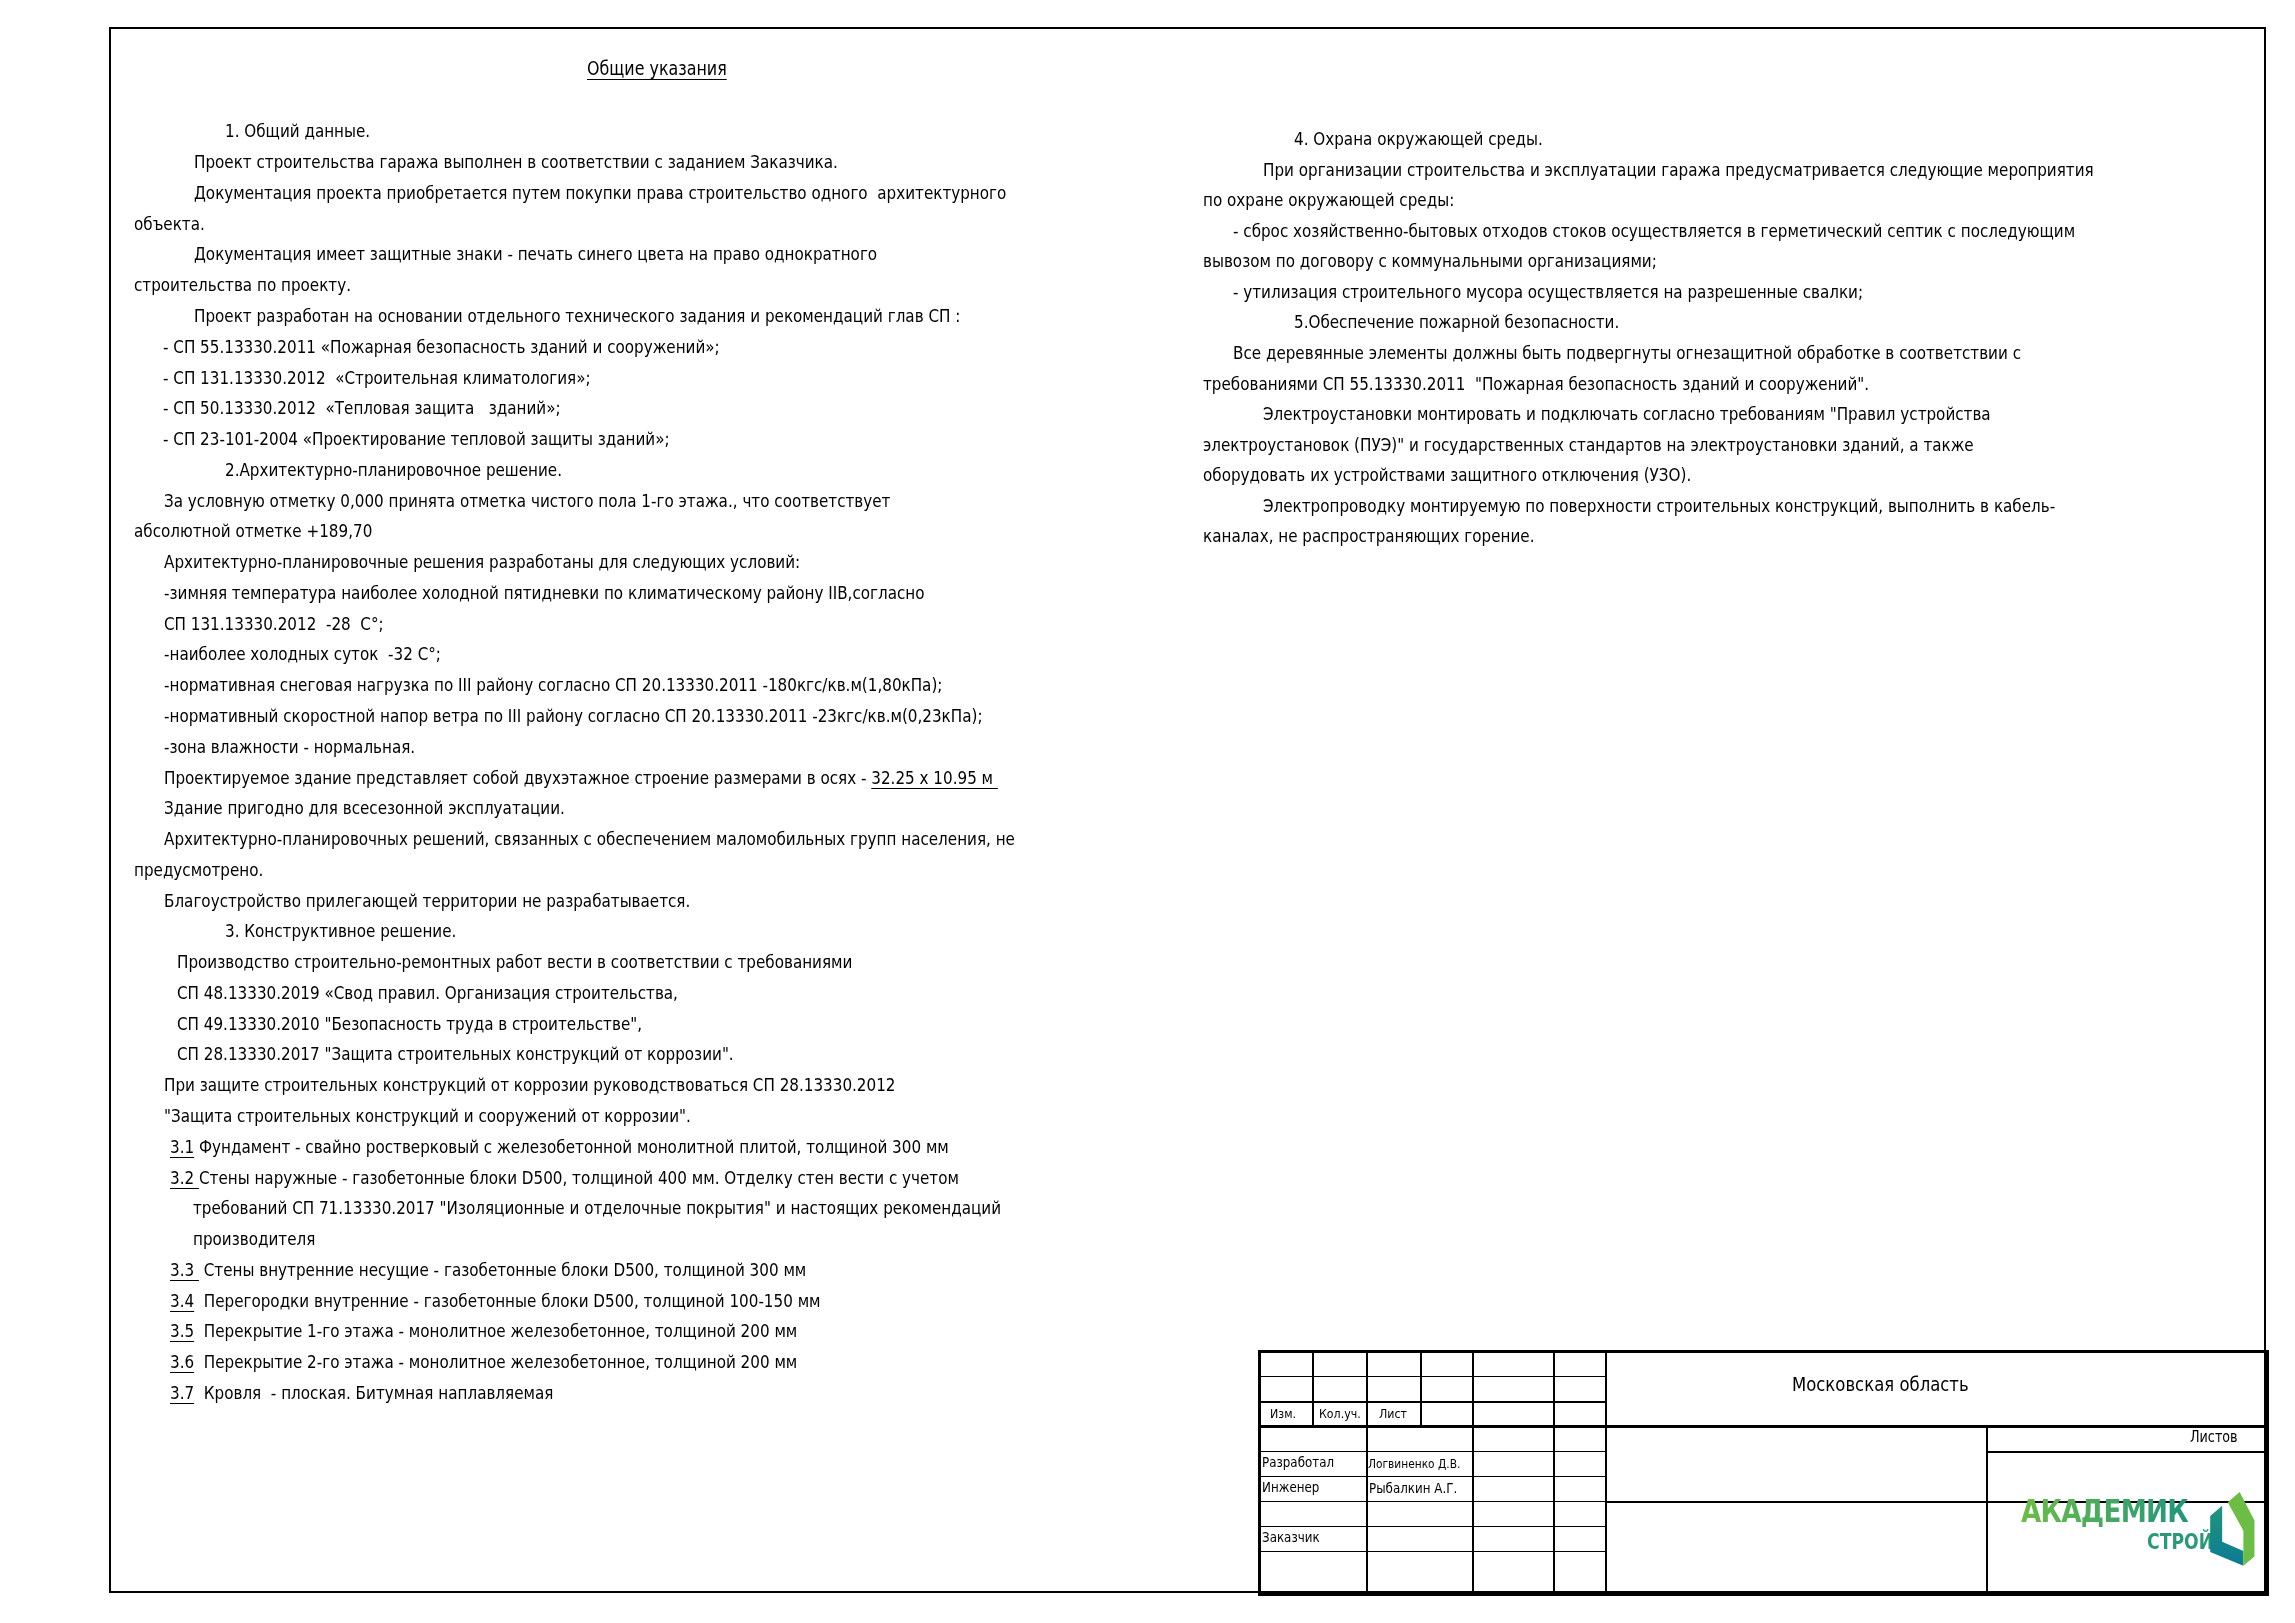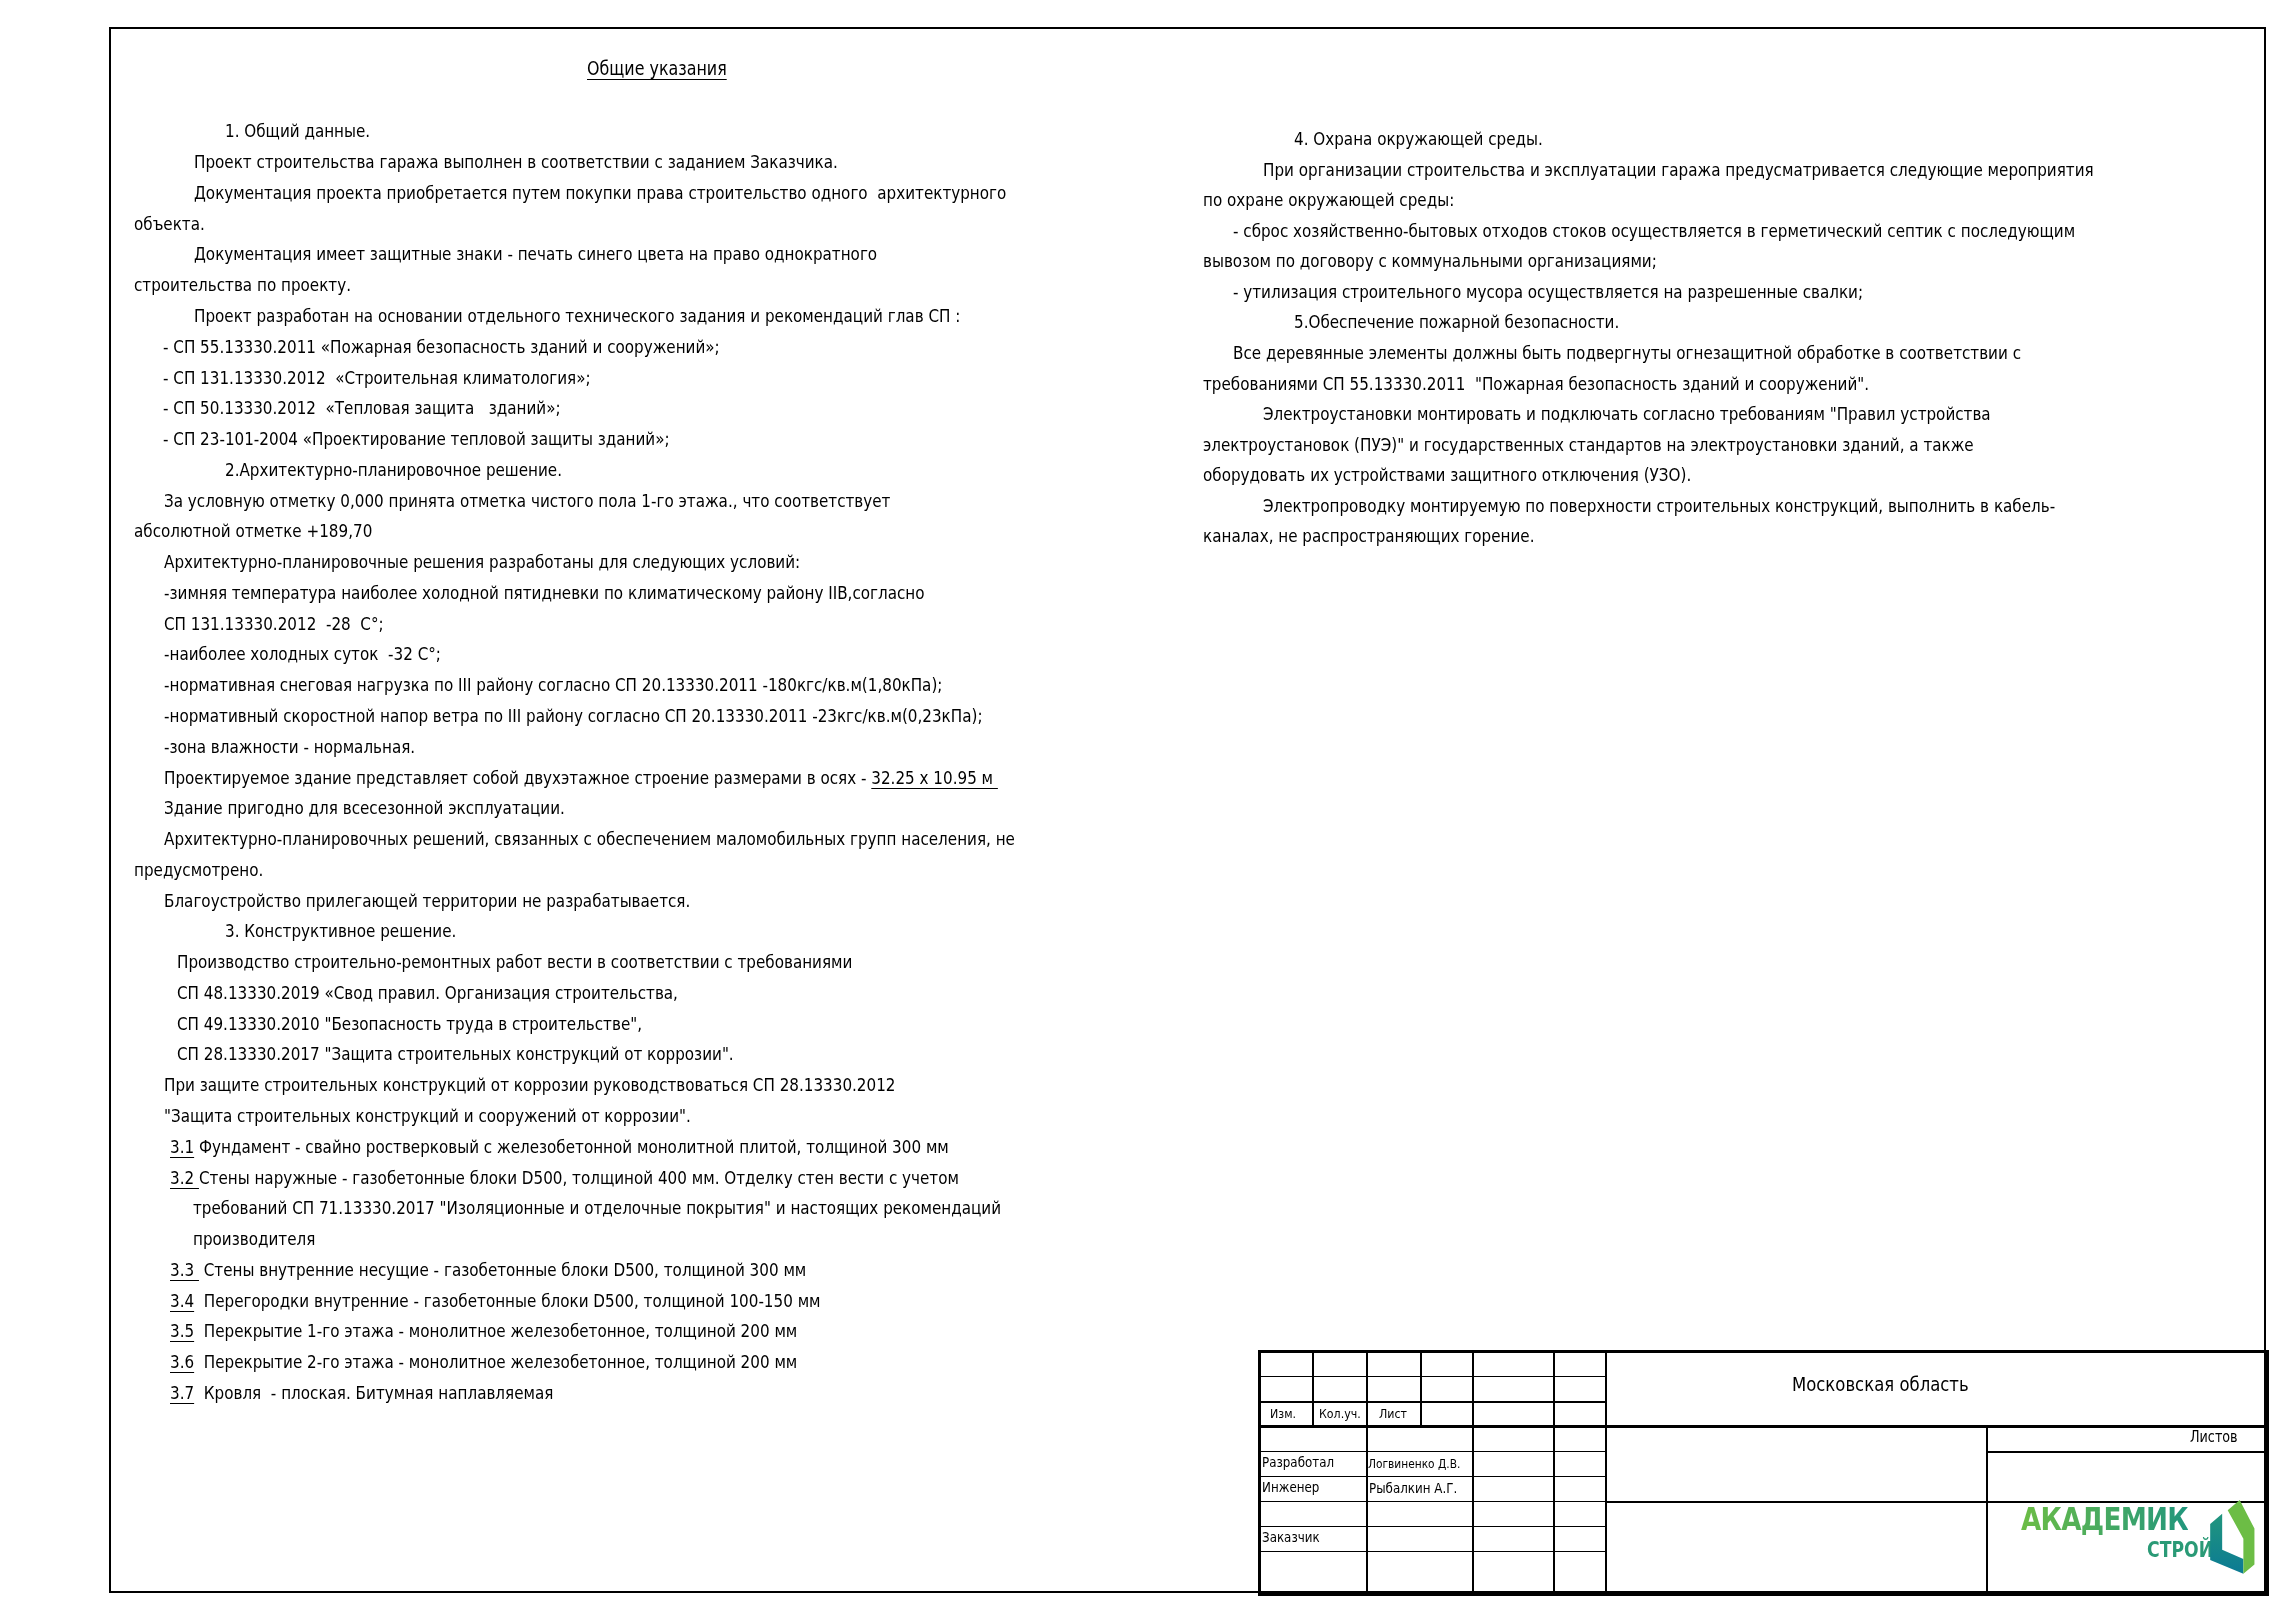--- a/index.html
+++ b/index.html
@@ -13,21 +13,21 @@
   .title { position: absolute; left: 587px; top: 56px; font-size: 19.4px; line-height: 25px;
            transform: scaleX(0.82); transform-origin: left center; white-space: pre; }
 
   
   .tb { position: absolute; left: 1258px; top: 1350px; width: 1011px; height: 246px; }
   .tb .ln { position: absolute; background: #000; }
   .tb .cell { position: absolute; font-size: 13px; line-height: 15.7px; white-space: pre;
               transform: scaleX(0.85); transform-origin: left center; }
   .region { position: absolute; font-size: 19.4px; white-space: pre;
             transform: scaleX(0.85); transform-origin: left center; }
-  .logo { position: absolute; left: 763px; top: 150px; width: 241px; height: 93px; }
+  .logo { position: absolute; left: 763px; top: 142px; width: 241px; height: 93px; }
   .logo-text1 { position: absolute; left: 0; top: 2.8px; font-family: "DejaVu Sans", sans-serif;
                 font-weight: bold; font-size: 32px; line-height: 32px; letter-spacing: -0.9px;
                 background: linear-gradient(90deg, #6cbd45, #21967d);
                 -webkit-background-clip: text; background-clip: text; color: transparent;
                 transform: scaleX(0.82); transform-origin: left top; white-space: pre; }
   .logo-text2 { position: absolute; left: 126px; top: 40px; font-weight: bold; font-size: 21px;
                 line-height: 21px; color: #2a9a76; transform: scaleX(0.82);
                 transform-origin: left top; white-space: pre; }
 </style>
 </head>

